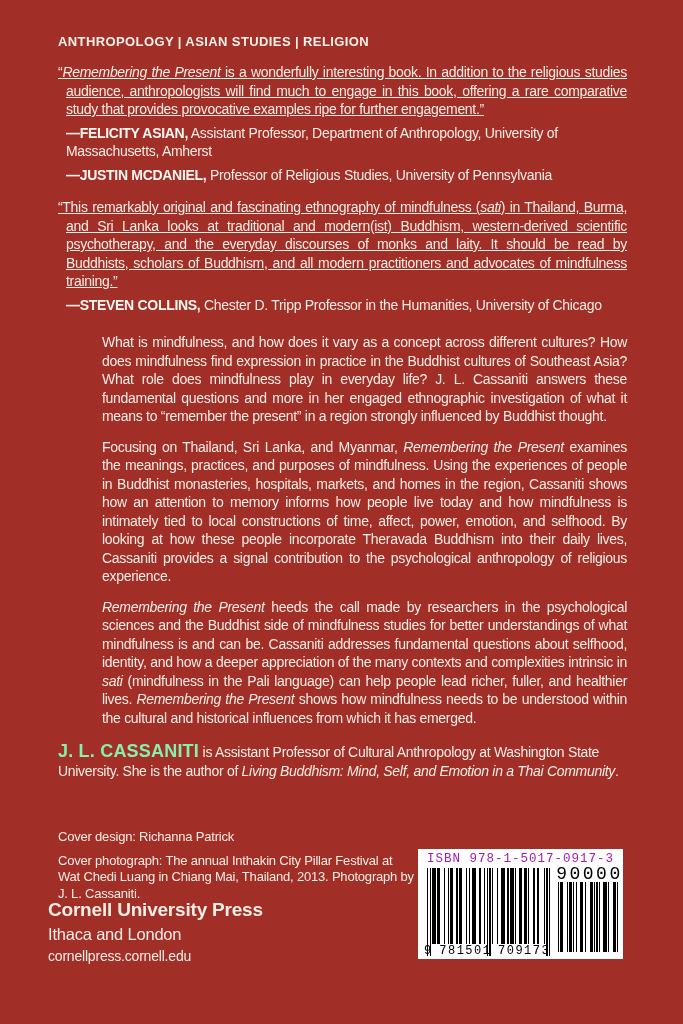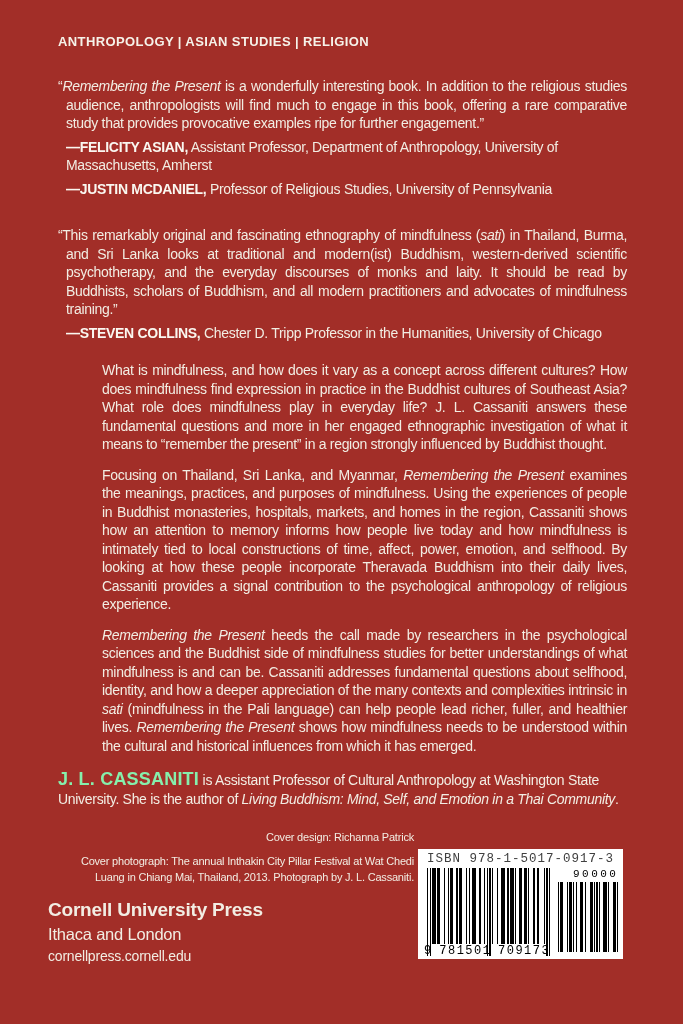--- a/index.html
+++ b/index.html
@@ -25,24 +25,25 @@
     font-weight: bold;
     letter-spacing: 0.4px;
     color: #F6F2E9;
   }
   .quote, .para, .attribution, .bio {
     font-size: 14px;
     line-height: 18.5px;
     letter-spacing: -0.3px;
   }
   .quote {
-    margin-top: 28px;
+    margin-top: 14px;
     text-align: justify;
     padding-left: 8px;
     text-indent: -8px;
+    text-decoration: underline;
   }
   .attribution {
     margin-top: 5px;
     padding-left: 8px;
   }
   .attribution b, .quote b { font-weight: bold; color: #FAF7F0; }
   .desc-group { margin-top: 19px; }
   .para {
     text-align: justify;
     margin-top: 12px;
@@ -53,24 +54,23 @@
   .bio b {
     font-size: 18px;
     letter-spacing: 0.2px;
     color: #86efac;
   }
   .credits {
     position: absolute;
     left: 58px;
     top: 829px;
     width: 356px;
-    font-size: 11px;
+    font-size: 13px;
     line-height: 16.5px;
     letter-spacing: -0.2px;
-    text-align: right;
   }
   .credit-design { margin-bottom: 7px; }
   .publisher {
     position: absolute;
     left: 48px;
     top: 899px;
   }
   .pub-name { font-size: 19px; font-weight: bold; letter-spacing: -0.2px; }
   .pub-loc  { font-size: 16.5px; margin-top: 4px; letter-spacing: -0.2px; }
   .pub-web  { font-size: 14px; margin-top: 4px; letter-spacing: -0.2px; }
@@ -85,21 +85,21 @@
     background: #FFFFFF;
     color: #000;
     padding: 3px 6px 2px 6px;
   }
   .isbn-label {
     font-family: "Liberation Mono", monospace;
     font-size: 12.5px;
     letter-spacing: 1px;
     white-space: nowrap;
     text-align: center;
-    color: #404040;
+    color: #a21caf;
   }
   .barcode-row {
     display: flex;
     margin-top: 2px;
     height: 88px;
   }
   .main-barcode {
     position: relative;
     width: 127px;
     padding-left: 3px;
@@ -122,21 +122,21 @@
   }
   .main-digits span { letter-spacing: 1.5px; }
   .addon {
     margin-left: 6px;
     display: flex;
     flex-direction: column;
     width: 64px;
   }
   .addon-label {
     font-family: "Liberation Mono", monospace;
-    font-size: 11px;
+    font-size: 18px;
     line-height: 12px;
     letter-spacing: 2.5px;
     text-align: right;
     color: #000;
   }
   .addon-bars { display: flex; margin-top: 2px; height: 70px; }
   .addon-bars .m { flex: 0 0 1.3px; height: 70px; }
   .addon-bars .m.b { background: #000; }
 </style>
 </head>

